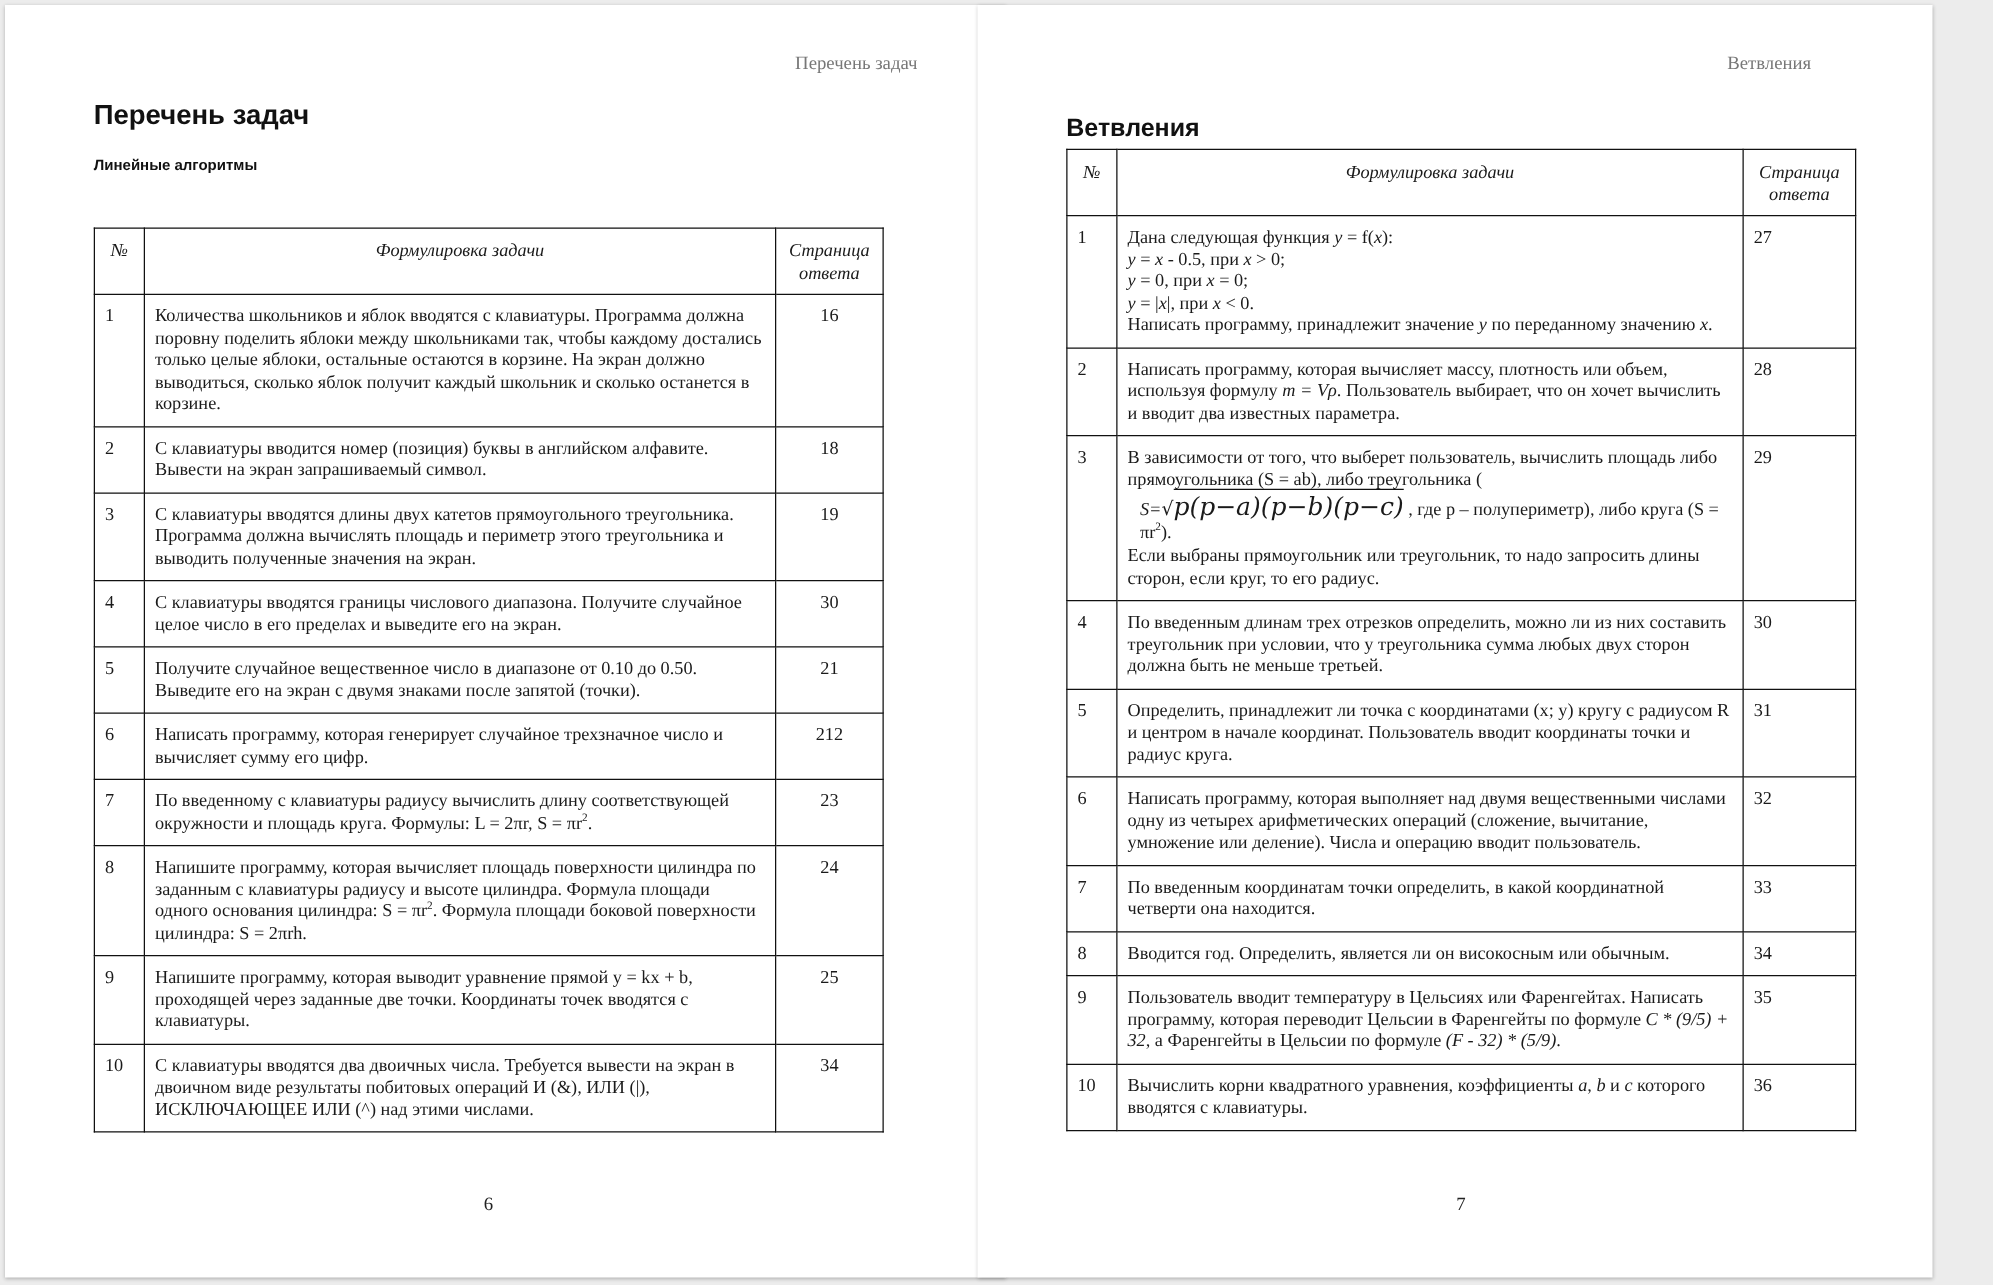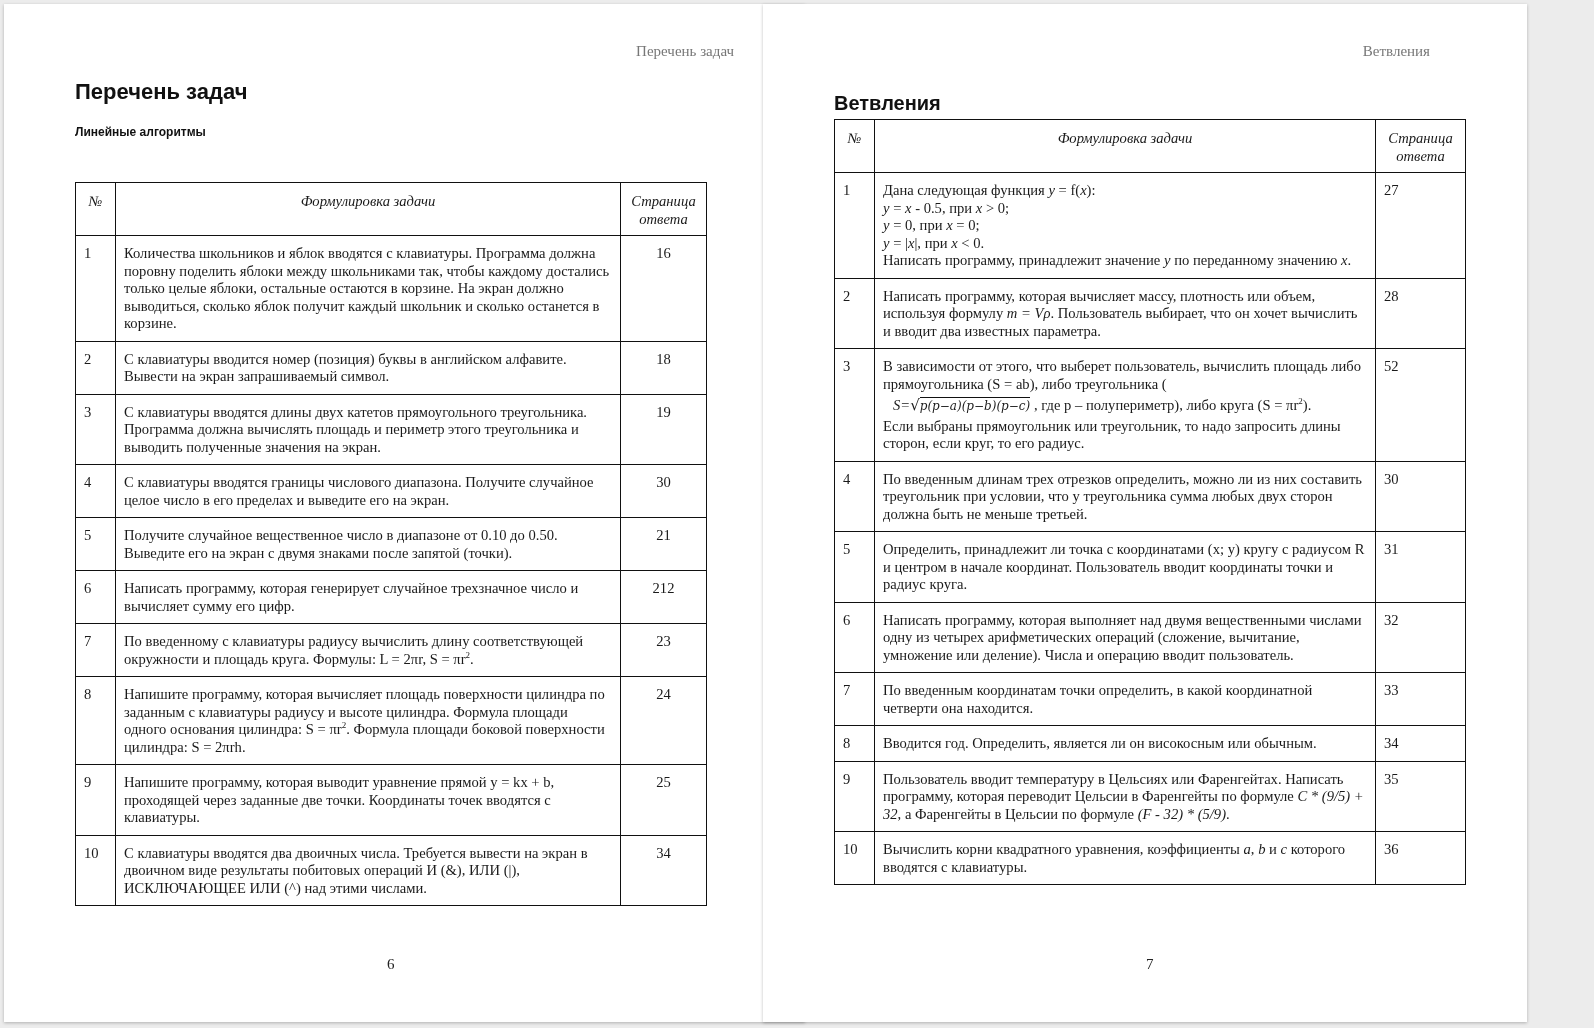--- a/index.html
+++ b/index.html
@@ -9,21 +9,21 @@
       position: relative;
       font-family: "Liberation Serif", serif;
       color: #111;
     }
     .page {
       position: absolute; top: 4px; height: 1018px;
       background: #ffffff;
       box-shadow: 0 1px 3px rgba(0,0,0,0.25);
     }
     #page-left { left: 4px; width: 801px; }
-    #page-right { left: 763px; width: 764px; }
+    #page-right { left: 782px; width: 764px; }
 
     .running-header {
       position: absolute; top: 39px;
       font-size: 15px; color: #777;
       font-family: "Liberation Serif", serif;
     }
     #page-left .running-header { right: 71px; }
     #page-right .running-header { right: 97px; }
 
     .h1 {
@@ -64,21 +64,21 @@
     #table-left col.c-num { width: 40px; }
     #table-left col.c-page { width: 86px; }
     #table-right col.c-num { width: 40px; }
     #table-right col.c-page { width: 90px; }
 
     #table-left td.page-cell { text-align: center; }
     #table-right td.page-cell { text-align: left; margin-left: 32px; }
 
     .math { font-style: italic; }
     .formula-line { display: block; padding-left: 10px; margin: 4px 0 2px 0; }
-    .sqrt-radicand { border-top: 1px solid #111; padding-top: 1px; font-family: "DejaVu Serif", serif; font-style: italic; font-size: 12px; }
+    .sqrt-radicand { border-top: 1px solid #111; padding-top: 1px; font-family: "DejaVu Serif", serif; font-style: italic; font-size: 20px; }
     .sqrt-sign { font-family: "DejaVu Serif", serif; font-size: 15px; }
     .sup { font-size: 9px; vertical-align: super; line-height: 0; }
 
     .page-number {
       position: absolute; top: 952px;
       font-size: 15px; color: #222;
       font-family: "Liberation Serif", serif;
     }
     #page-left .page-number { left: 383px; }
     #page-right .page-number { left: 383px; }
@@ -190,25 +190,25 @@
 
     <tr>
       <td>2</td>
       <td><span>Написать программу, которая вычисляет массу, плотность или объем, используя формулу </span><span class="math">m = Vρ</span><span>. Пользователь выбирает, что он хочет вычислить и вводит два известных параметра.</span></td>
       <td class="page-cell">28</td>
     </tr>
 
     <tr>
       <td>3</td>
       <td>
-        <span>В зависимости от этого, что выберет пользователь, вычислить площадь либо прямоугольника (S = ab), либо треугольника (</span>
+        <span>В зависимости от того, что выберет пользователь, вычислить площадь либо прямоугольника (S = ab), либо треугольника (</span>
         <span class="formula-line"><span class="math">S=</span><span class="sqrt-sign">√</span><span class="sqrt-radicand">p(p−a)(p−b)(p−c)</span><span> , где p – полупериметр), либо круга (S = πr</span><span class="sup">2</span><span>).</span></span>
         <span>Если выбраны прямоугольник или треугольник, то надо запросить длины сторон, если круг, то его радиус.</span>
       </td>
-      <td class="page-cell">52</td>
+      <td class="page-cell">29</td>
     </tr>
 
     <tr>
       <td>4</td>
       <td>По введенным длинам трех отрезков определить, можно ли из них составить треугольник при условии, что у треугольника сумма любых двух сторон должна быть не меньше третьей.</td>
       <td class="page-cell">30</td>
     </tr>
     <tr>
       <td>5</td>
       <td>Определить, принадлежит ли точка с координатами (x; y) кругу с радиусом R и центром в начале координат. Пользователь вводит координаты точки и радиус круга.</td>

